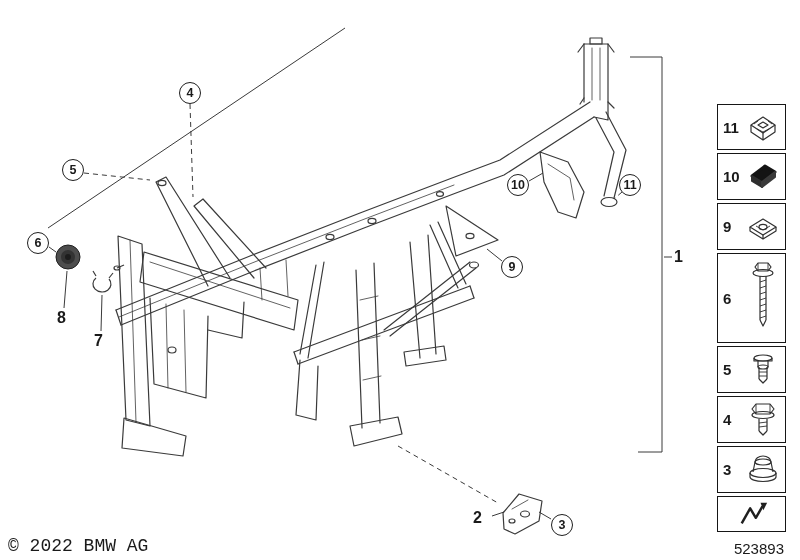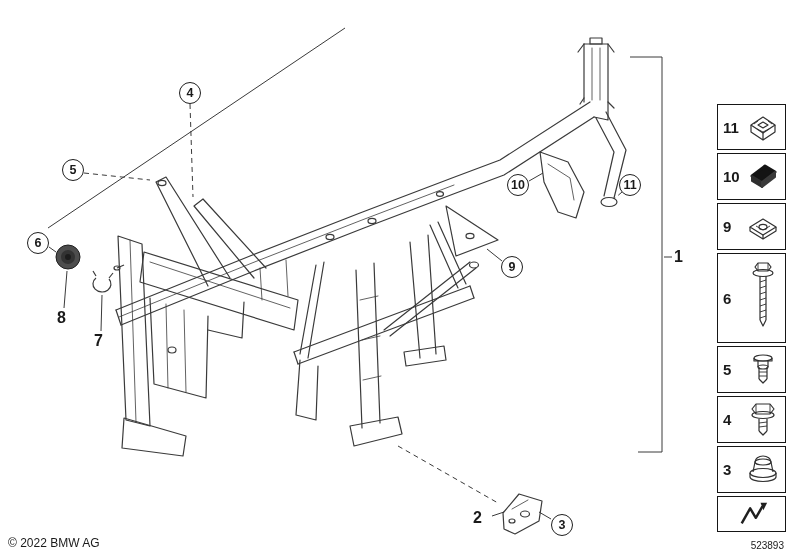--- a/index.html
+++ b/index.html
@@ -29,22 +29,22 @@
 
   .legend { position: absolute; left: 717px; top: 104px; width: 69px; z-index: 3; }
   .legend-box {
     border: 1.2px solid #161616; background: #fff;
     display: flex; align-items: center;
     margin-bottom: 3px; padding: 1px 2px 1px 5px;
   }
   .legend-num { width: 20px; font-size: 15px; font-weight: bold; flex: none; }
   .licon { flex: 1; display: flex; align-items: center; justify-content: center; }
 
-  .copyright { position: absolute; left: 8px; top: 536px; font-size: 12px; z-index: 3; }
-  .diagram-number { position: absolute; right: 16px; top: 540px; font-size: 10px; z-index: 3; }
+  .copyright { position: absolute; left: 8px; top: 536px; font-size: 18px; z-index: 3; font-family: Liberation Mono, monospace; }
+  .diagram-number { position: absolute; right: 16px; top: 540px; font-size: 15px; z-index: 3; }
 </style>
 </head>
 <body>
 
 <div class="stage">
 
   <svg class="drawing" width="800" height="560" viewBox="0 0 800 560">
 
     <g stroke="#3a3a3a" stroke-width="1" fill="none">
       <line x1="345" y1="28" x2="48" y2="228"></line>

